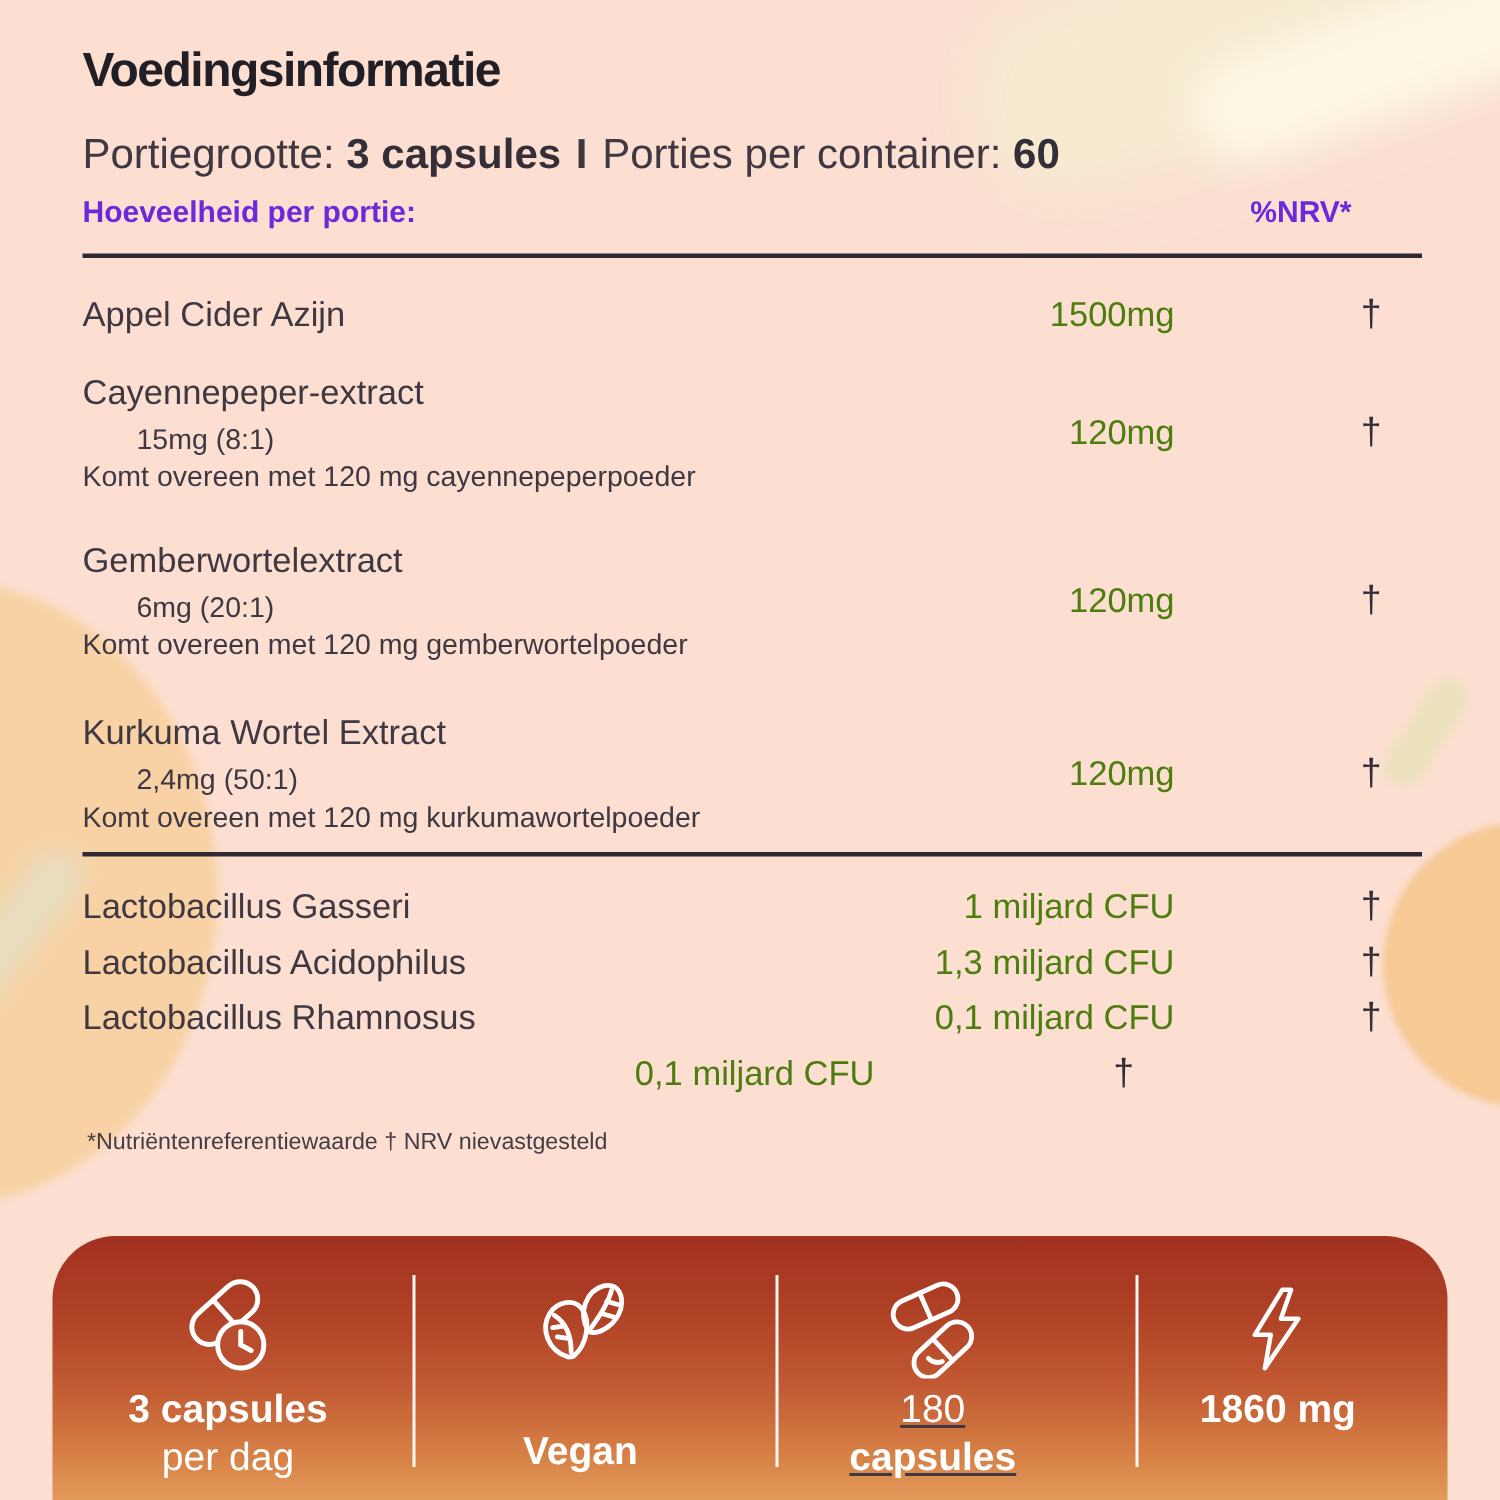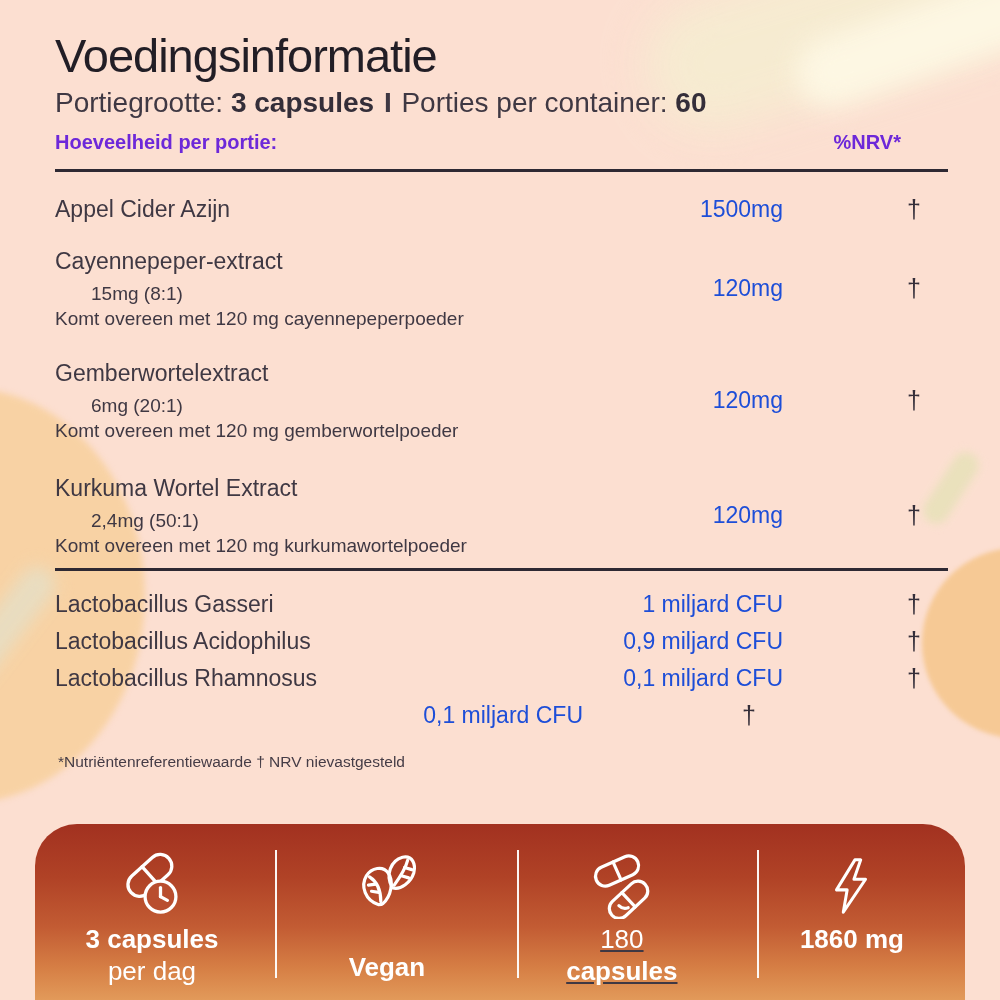--- a/index.html
+++ b/index.html
@@ -11,35 +11,35 @@
   }
   
   .decor{position:absolute;pointer-events:none;}
   .blur-tr-1{left:640px;top:-40px;width:400px;height:130px;background:#f6ecd1;border-radius:70px;transform:rotate(-17deg);filter:blur(22px);opacity:.95;}
   .blur-tr-2{left:790px;top:0px;width:300px;height:70px;background:#fdf7e3;border-radius:40px;transform:rotate(-19deg);filter:blur(13px);}
   .cap-right-small{left:938px;top:448px;width:26px;height:80px;background:#eae1bc;border-radius:14px;transform:rotate(33deg);filter:blur(4px);}
   .cap-left-blur{left:-16px;top:555px;width:36px;height:150px;background:#e9ddc0;border-radius:18px;transform:rotate(38deg);filter:blur(8px);}
   .circle-left{left:-215px;top:388px;width:360px;height:415px;border-radius:50%;background:#f8d2a4;filter:blur(3px);}
   .circle-right{left:922px;top:548px;width:190px;height:190px;border-radius:50%;background:#f6c995;filter:blur(2px);}
   
-  .title{position:absolute;left:55px;top:28px;font-size:47px;font-weight:normal;letter-spacing:-1px;color:#221e26;}
+  .title{position:absolute;left:55px;top:28px;font-size:32px;font-weight:bold;letter-spacing:-1px;color:#221e26;}
   .serving{position:absolute;left:55px;top:87px;font-size:28px;color:#3f3843;}
   .serving b{font-weight:bold;color:#342e39;}
   .serving .sep{font-weight:bold;padding:0 2px;}
   .thead{position:absolute;left:55px;top:131px;width:893px;display:flex;justify-content:space-between;font-size:20px;font-weight:bold;color:#6d28d9;}
   .th-right{margin-right:47px;}
   .hr{position:absolute;left:55px;width:893px;height:3px;background:#2e2933;}
   .hr1{top:169px;}
   .hr2{top:568px;}
   
   .trow{position:absolute;left:55px;width:893px;display:grid;grid-template-columns:1fr 200px 165px;align-items:center;}
   .nm{font-size:23px;line-height:30px;color:#3f3843;}
   .dt{font-size:19px;line-height:25px;color:#3f3843;}
   .dt.first{margin-top:5px;margin-left:36px;}
-  .amount{text-align:right;font-size:23px;color:#1d4ed8;white-space:nowrap;}
+  .amount{text-align:right;font-size:23px;color:#4d7c0f;white-space:nowrap;}
   .nrv{text-align:right;padding-right:27px;font-size:25px;color:#342e39;}
   .r-appel{top:192px;height:34px;}
   .r-cayenne{top:246px;height:85px;}
   .r-gember{top:358px;height:85px;}
   .r-kurkuma{top:473px;height:85px;}
   .r-g1{top:588px;height:32px;}
   .r-g2{top:625px;height:32px;}
   .r-g3{top:662px;height:32px;}
   .r-g4{top:699px;height:32px;}
   .footnote{position:absolute;left:58px;top:753px;font-size:15.5px;color:#453c46;}
@@ -124,21 +124,21 @@
 
   <div class="hr hr2"></div>
 
   <div class="trow r-g1">
     <div class="nm">Lactobacillus Gasseri</div>
     <div class="amount">1 miljard CFU</div>
     <div class="nrv">†</div>
   </div>
   <div class="trow r-g2">
     <div class="nm">Lactobacillus Acidophilus</div>
-    <div class="amount">0,9 miljard CFU</div>
+    <div class="amount">1,3 miljard CFU</div>
     <div class="nrv">†</div>
   </div>
   <div class="trow r-g3">
     <div class="nm">Lactobacillus Rhamnosus</div>
     <div class="amount">0,1 miljard CFU</div>
     <div class="nrv">†</div>
   </div>
   <div class="trow r-g4">
     <div class="amount">0,1 miljard CFU</div>
     <div class="nrv">†</div>

